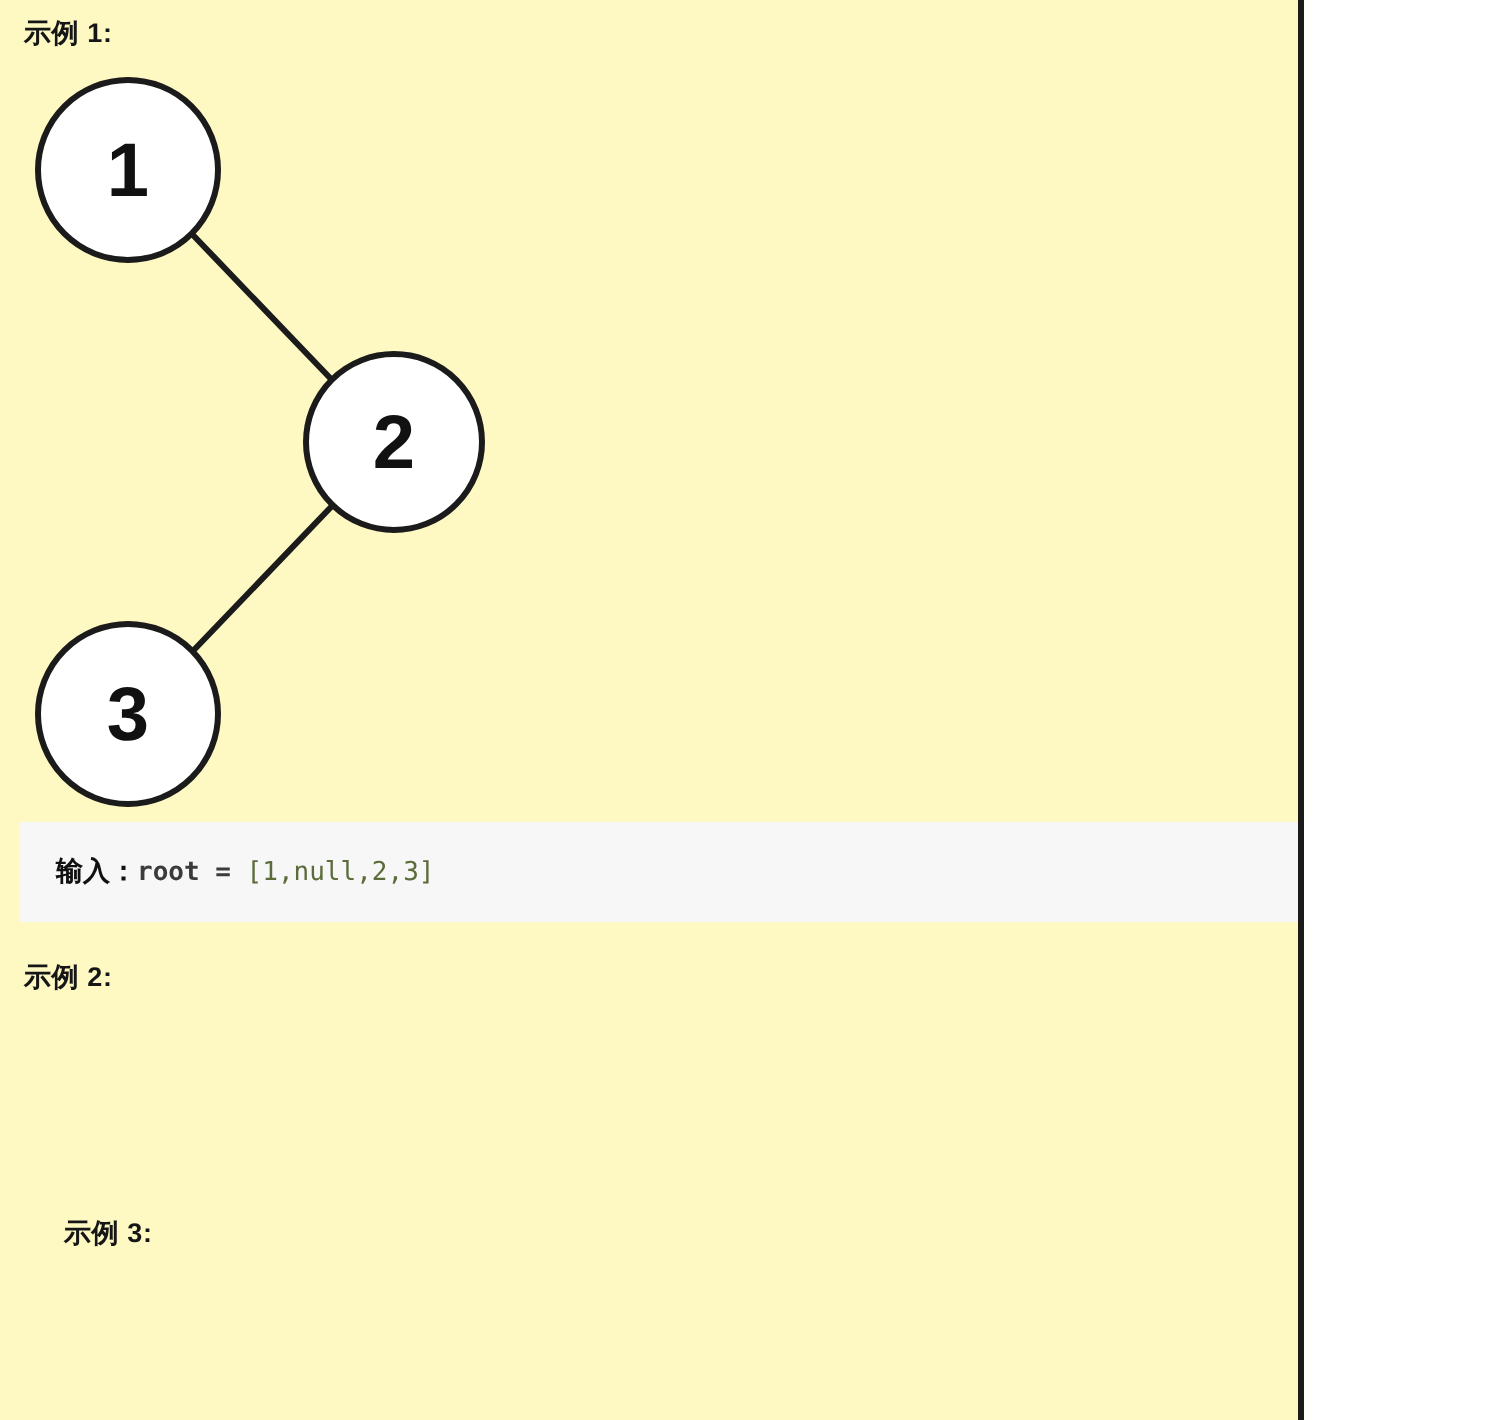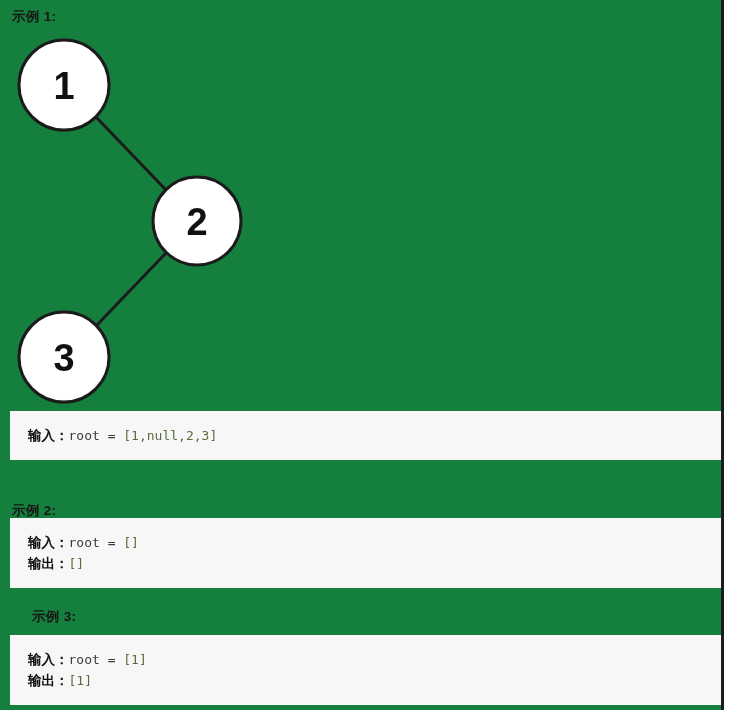--- a/index.html
+++ b/index.html
@@ -2,41 +2,41 @@
 <html><head>
 <meta charset="utf-8">
 <style>
   html, body {
     margin: 0;
     padding: 0;
     background: #ffffff;
   }
   .page {
     position: relative;
-    width: 724px;
+    width: 652px;
     height: 710px;
-    background: #15803d;
+    background: #fef9c3;
     border-right: 3px solid #1b1b1b;
     box-sizing: border-box;
     overflow: hidden;
     font-family: "Liberation Sans", "DejaVu Sans", sans-serif;
   }
 
   
   .example-heading {
     position: absolute;
     left: 12px;
     font-size: 13.5px;
     font-weight: bold;
     color: #161616;
     letter-spacing: 0.3px;
     white-space: nowrap;
   }
   #heading-1 { top: 8px; }
-  #heading-2 { top: 502px; }
+  #heading-2 { top: 480px; }
   #heading-3 { top: 608px; margin-left: 20px; }
 
   
   .tree-figure {
     position: absolute;
     left: 0px;
     top: 28px;
     width: 300px;
     height: 380px;
   }
@@ -80,21 +80,21 @@
   .code-line {
     white-space: pre;
   }
   .cn-label {
     font-family: "Liberation Sans", "DejaVu Sans", sans-serif;
     font-weight: bold;
     color: #111111;
     font-size: 13.5px;
     text-align: right;
   }
-  .tok-var { color: #3b3b3b; }
+  .tok-var { color: #3b3b3b; font-weight: bold; }
   .tok-arr { color: #5b6b3a; }
 </style>
 </head>
 <body>
 
 <div class="page">
 
   <div class="example-heading" id="heading-1">示例 1:</div>
 
   <div class="tree-figure">
@@ -113,25 +113,17 @@
       <text class="node-label" x="64" y="330">3</text>
     </svg>
   </div>
 
   <div class="code-block" id="code-1">
     <div class="code-line"><span class="cn-label">输入：</span><span class="tok-var">root = </span><span class="tok-arr">[1,null,2,3]</span></div>
   </div>
 
   <div class="example-heading" id="heading-2">示例 2:</div>
 
-  <div class="code-block" id="code-2">
-    <div class="code-line"><span class="cn-label">输入：</span><span class="tok-var">root = </span><span class="tok-arr">[]</span></div>
-    <div class="code-line"><span class="cn-label">输出：</span><span class="tok-arr">[]</span></div>
-  </div>
 
   <div class="example-heading" id="heading-3">示例 3:</div>
 
-  <div class="code-block" id="code-3">
-    <div class="code-line"><span class="cn-label">输入：</span><span class="tok-var">root = </span><span class="tok-arr">[1]</span></div>
-    <div class="code-line"><span class="cn-label">输出：</span><span class="tok-arr">[1]</span></div>
-  </div>
 
 </div>
 
 </body></html>

